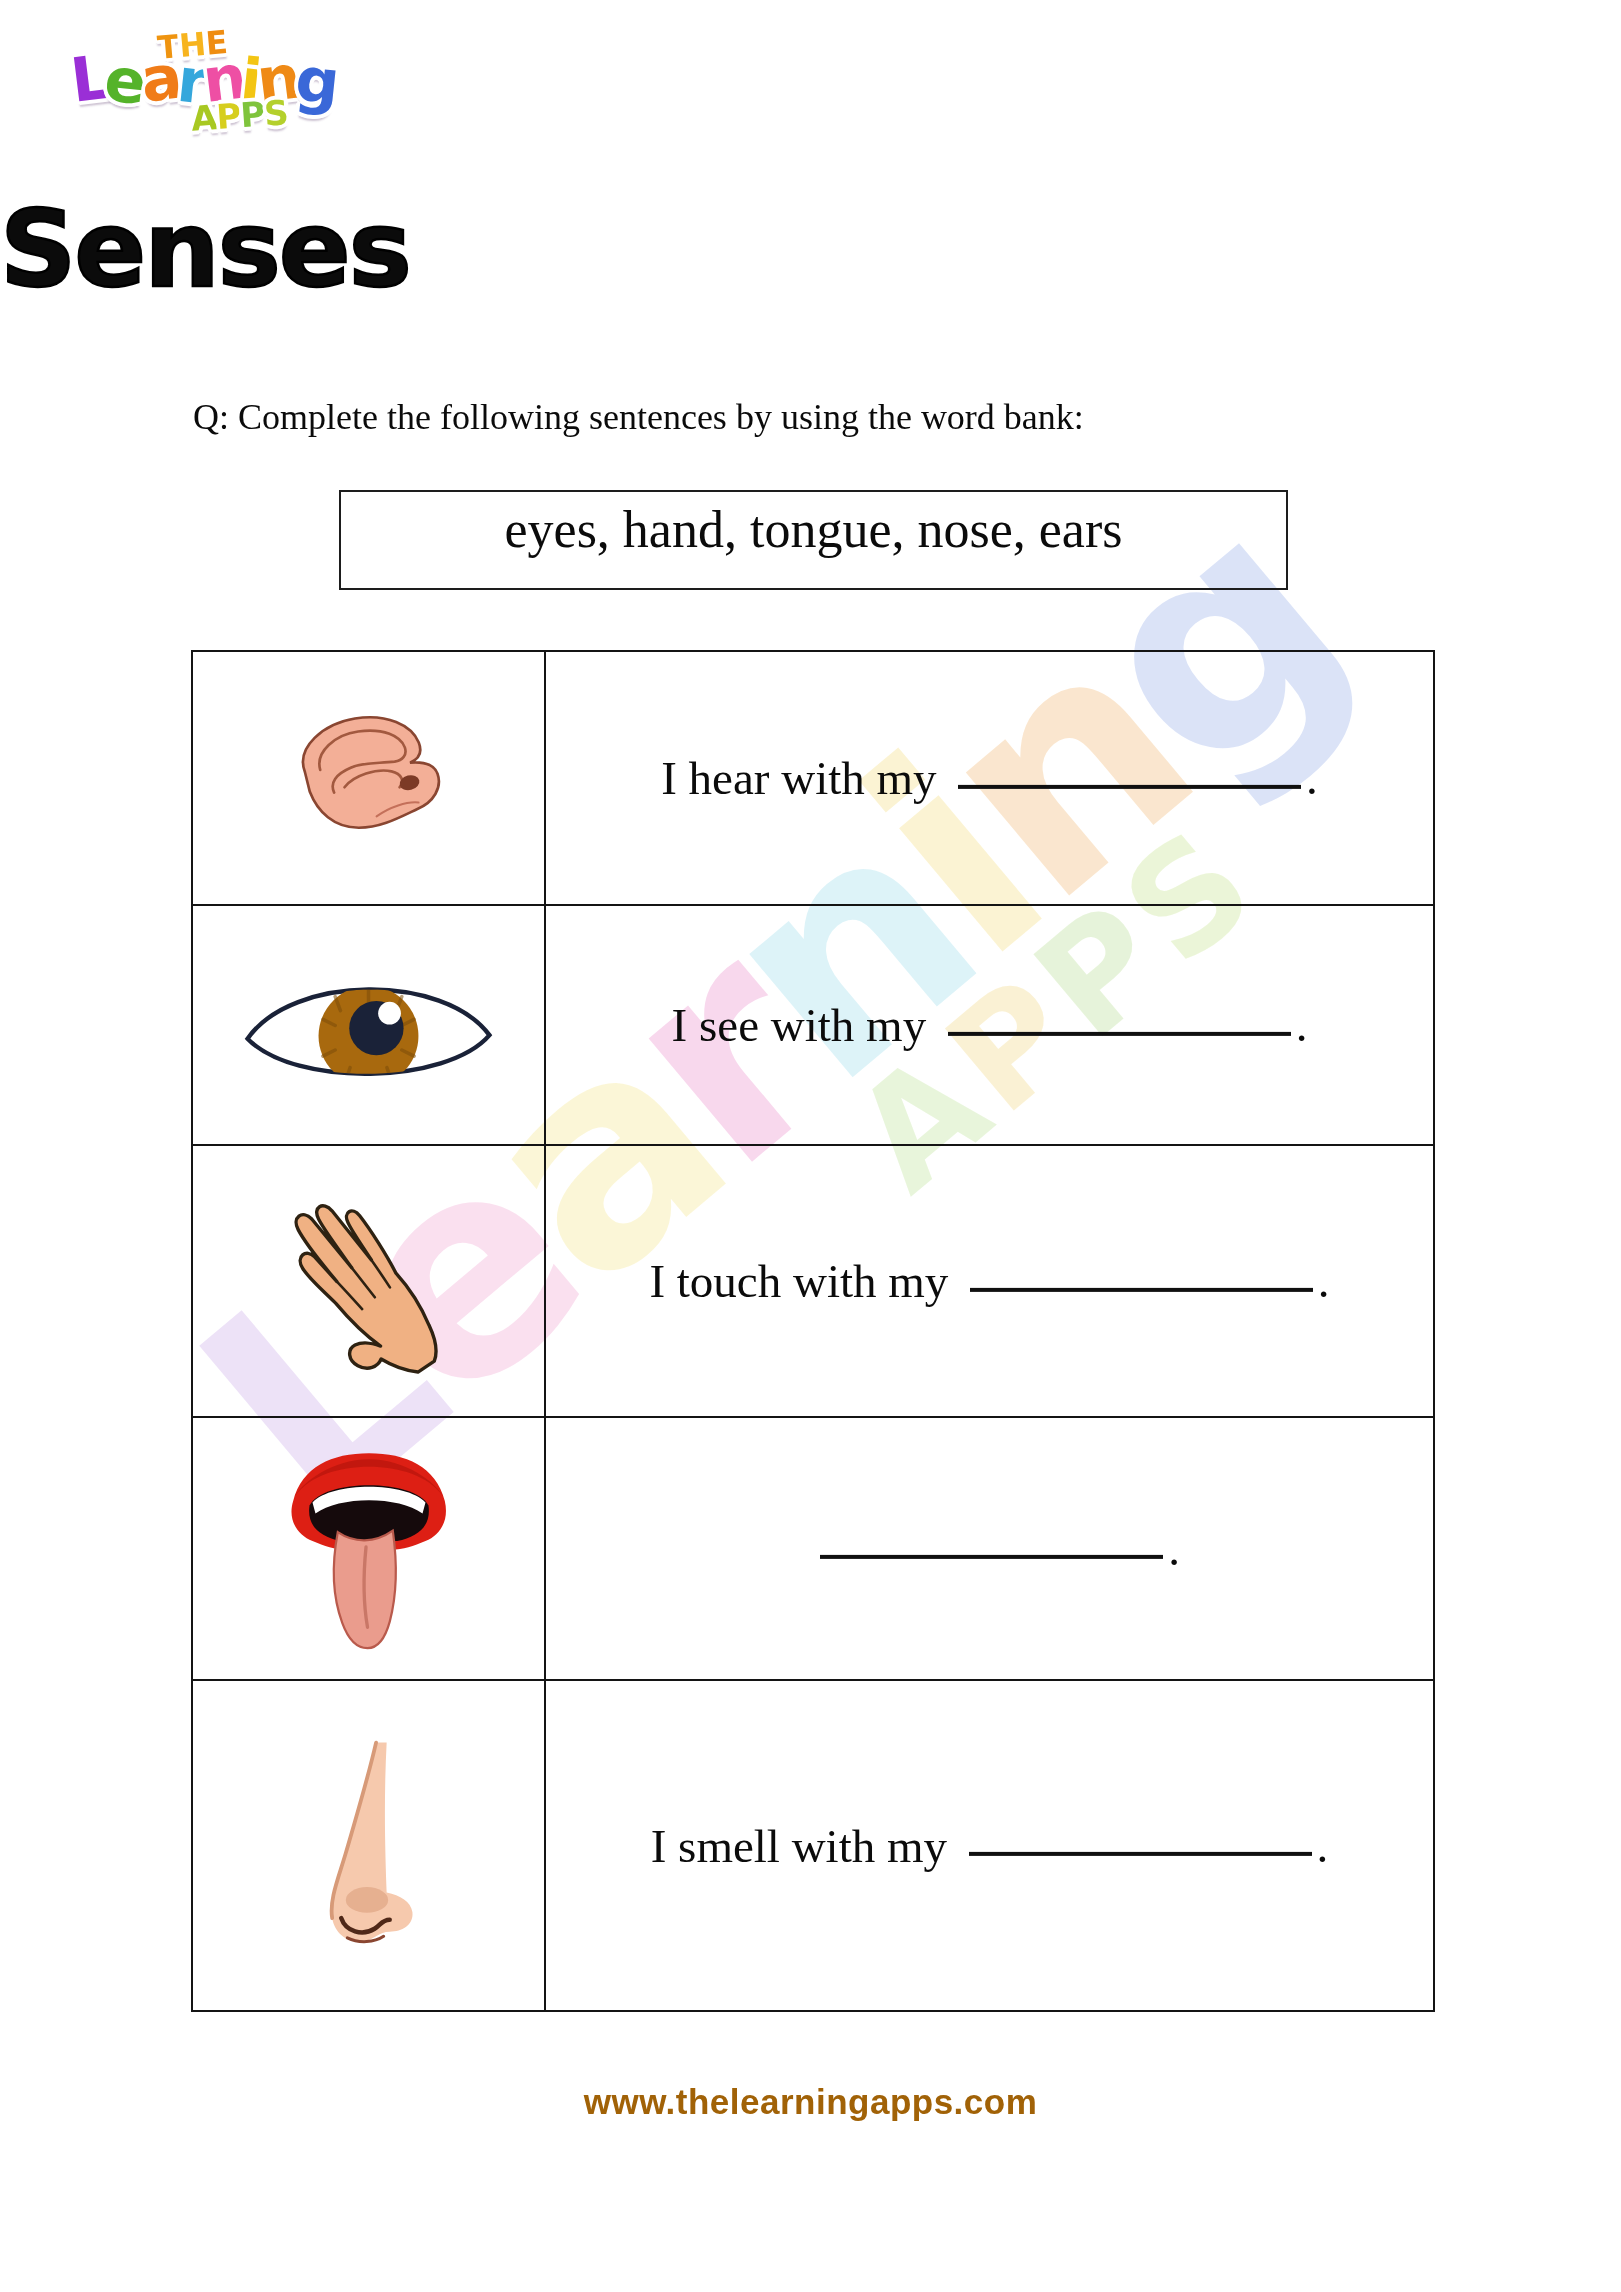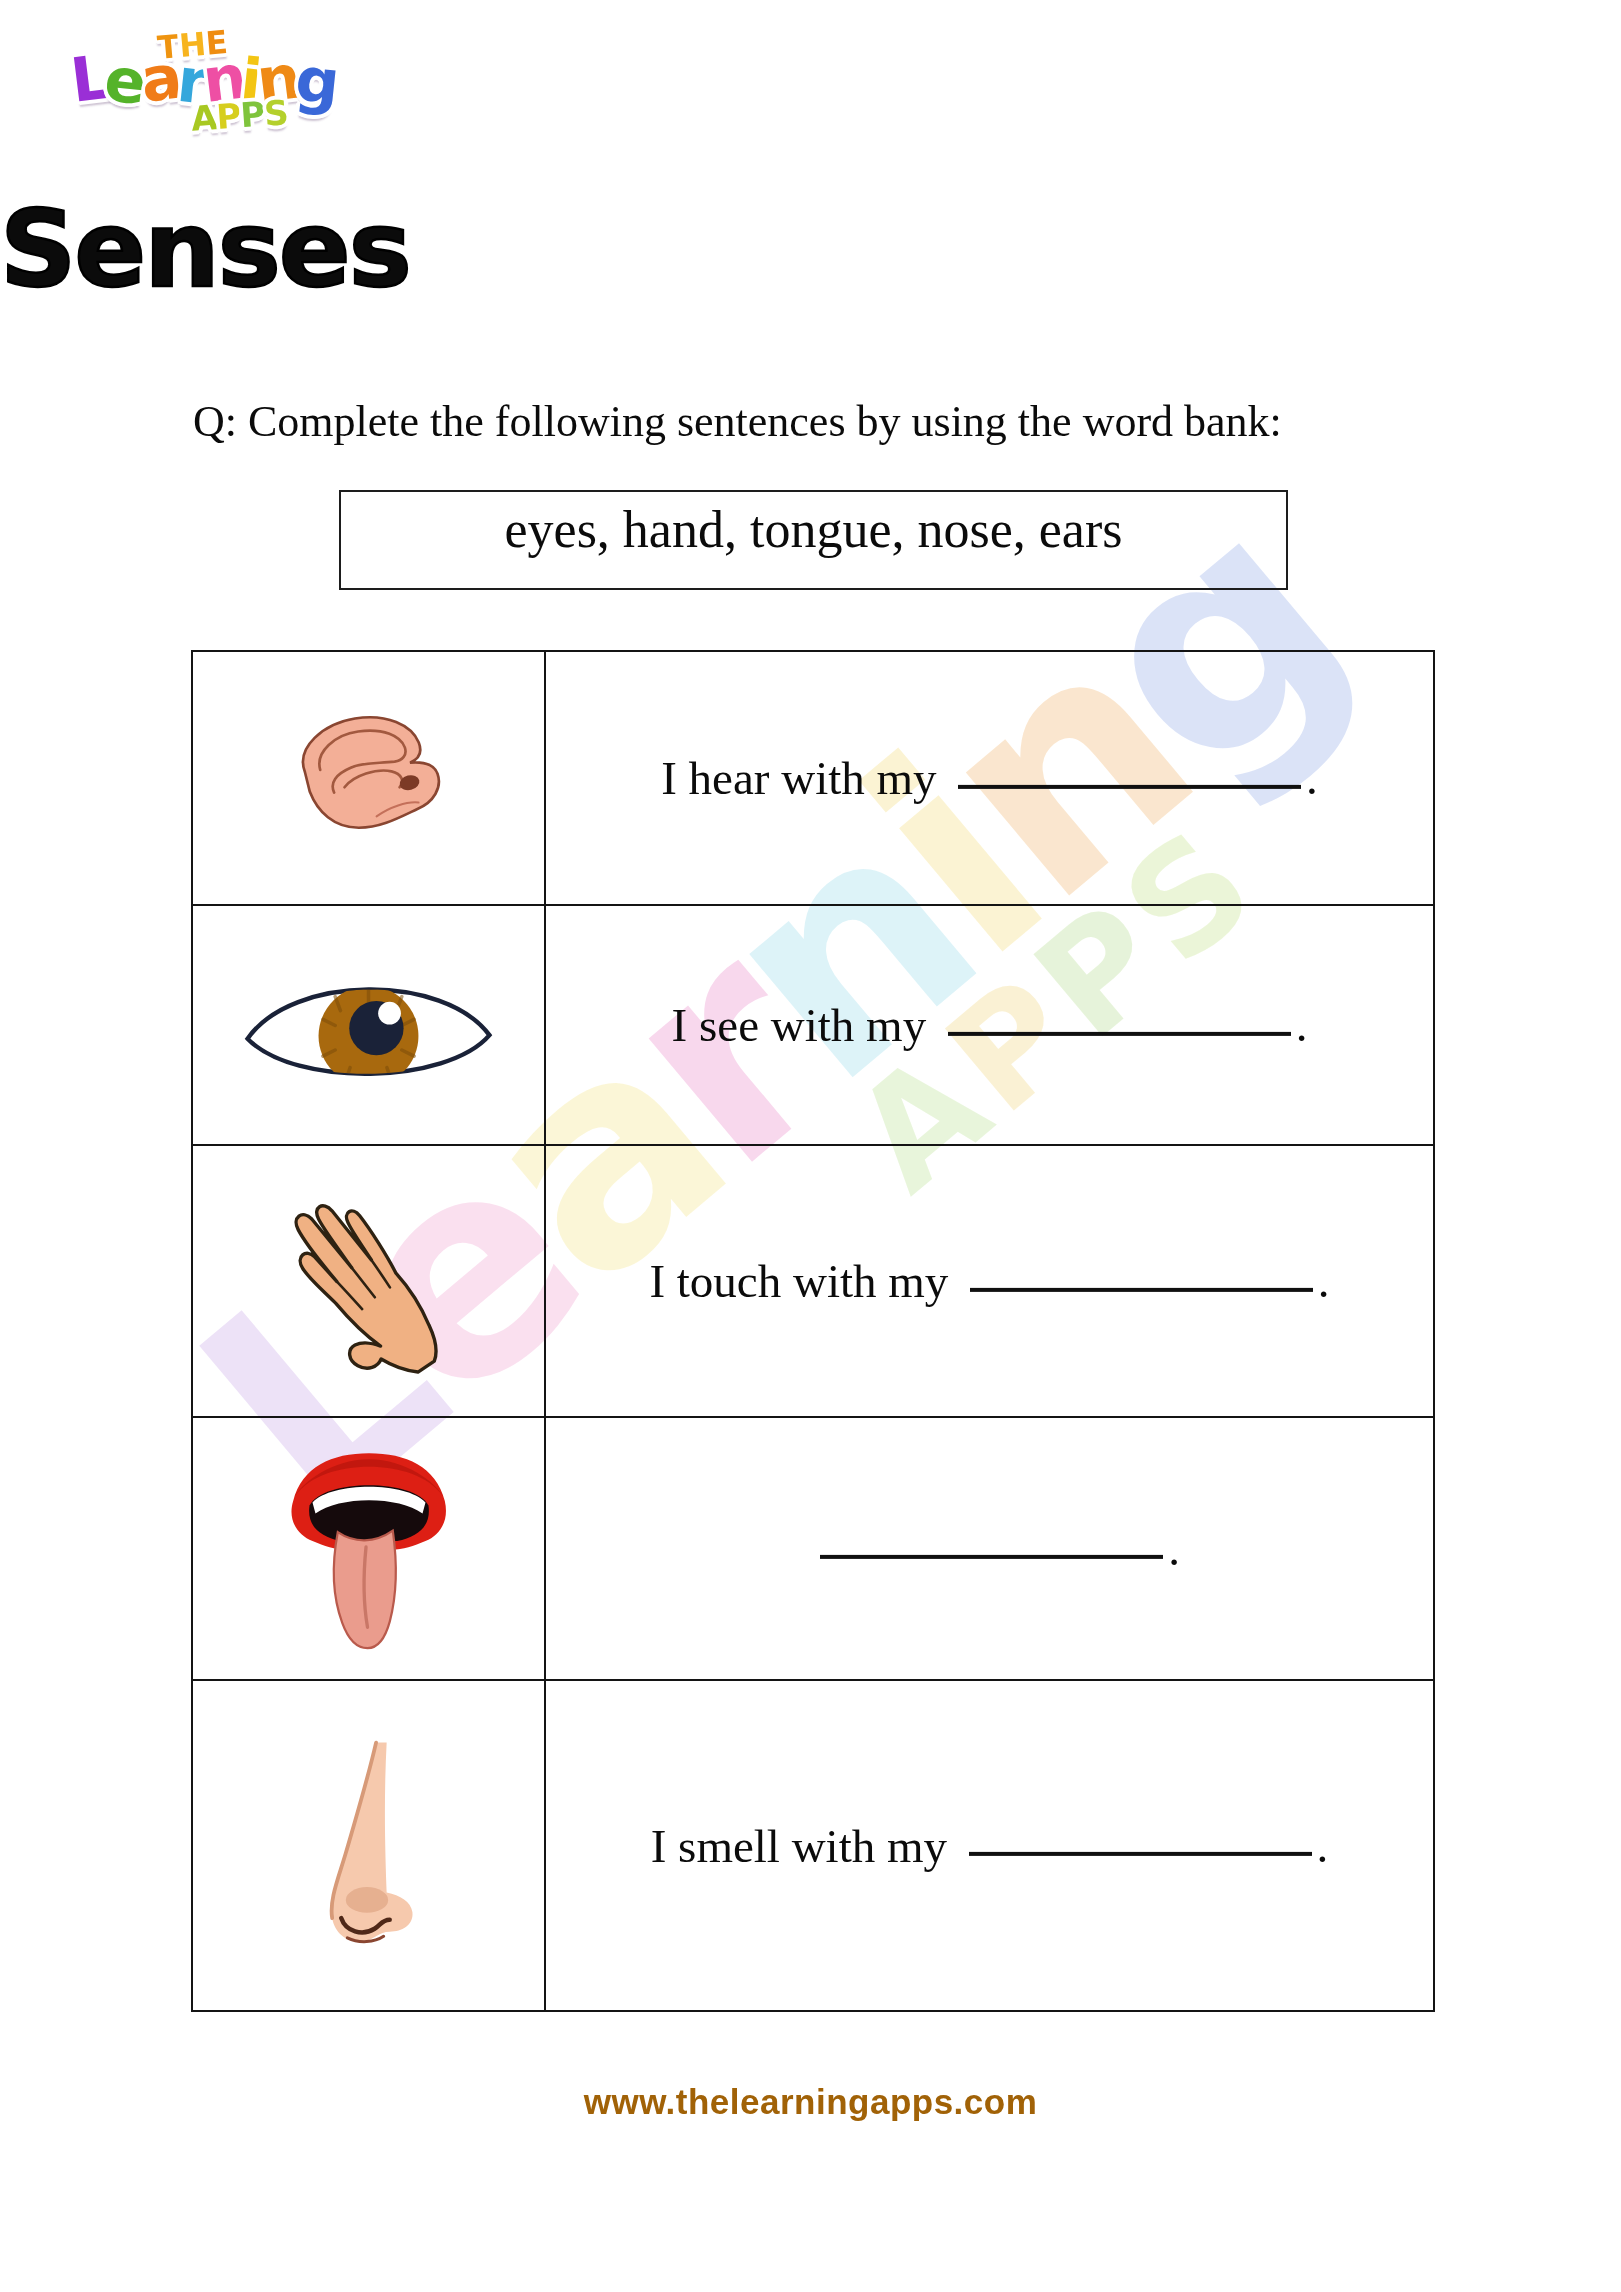--- a/index.html
+++ b/index.html
@@ -36,21 +36,21 @@
   .logo-word-apps { margin-left:120px; font-size:34px; margin-top:-13.7px; letter-spacing:-1px; transform:rotate(-4deg); }
 
   
   .title {
     position:absolute; left:0; top:188px; width:100%; z-index:2;
     font-family:"DejaVu Sans", sans-serif; font-weight:bold; font-size:106px;
     letter-spacing:-2px; -webkit-text-stroke:2.5px #000;
   }
   .question {
     position:absolute; left:193px; top:396px; width:1294px; z-index:2;
-    font-size:44px; white-space:nowrap;
+    font-size:36px; white-space:nowrap;
   }
   .wordbank-box {
     position:absolute; left:339px; top:490px; width:949px; height:100px; z-index:2;
     border:2.5px solid #1d1d1d; box-sizing:border-box;
     display:flex; align-items:center; justify-content:center; padding-bottom:21px;
   }
   .wordbank-text { font-size:52px; }
 
   
   .worksheet-table {

